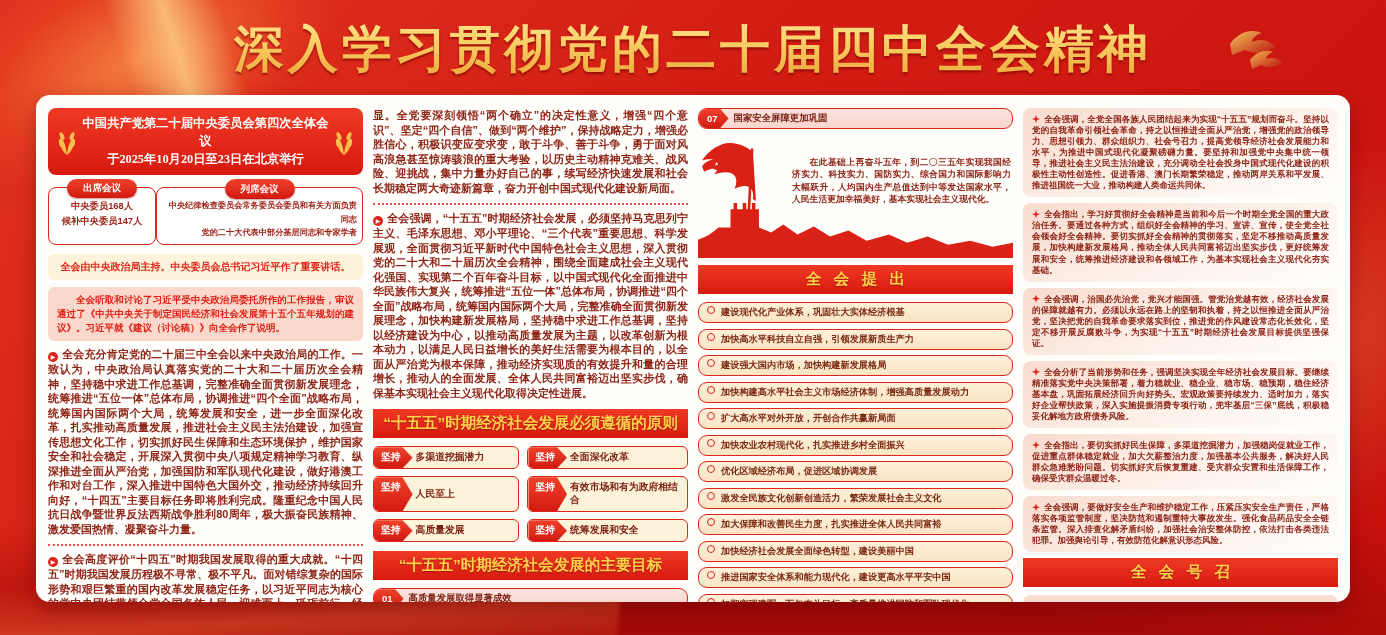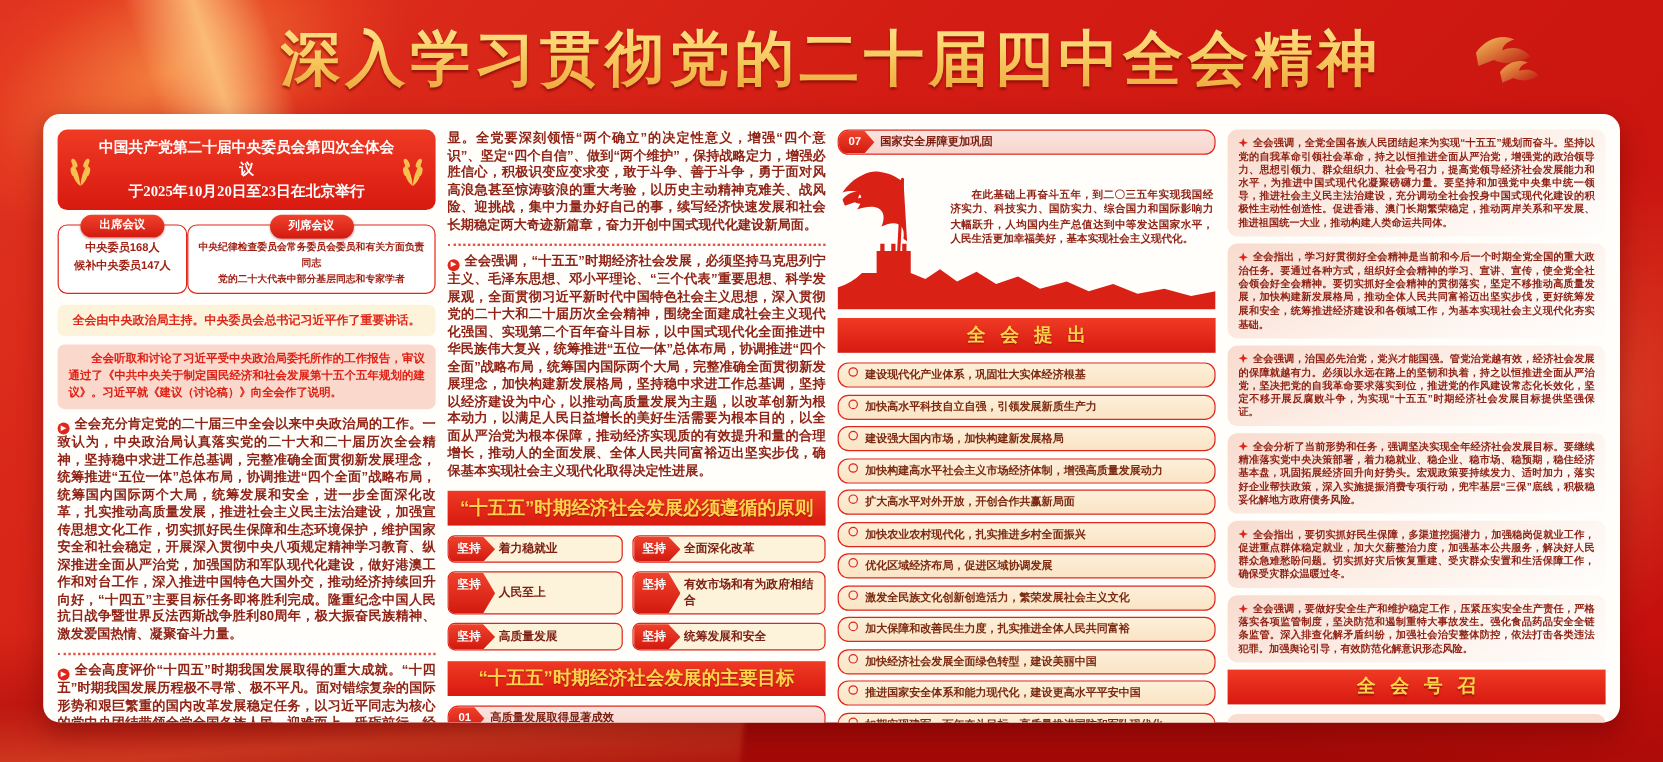--- a/index.html
+++ b/index.html
@@ -53,21 +53,21 @@
   
   .meeting-box{position:relative;background:linear-gradient(180deg,#ef3a24,#d81910);border-radius:8px;
     color:#fff;text-align:center;font-weight:700;font-size:12.3px;line-height:1.45;padding:7px 34px;font-family:Liberation Serif, serif;}
   .laurel{position:absolute;top:50%;transform:translateY(-50%);}
   .laurel-l{left:9px;}
   .laurel-r{right:9px;transform:translateY(-50%) scaleX(-1);}
   .attend-row{display:flex;gap:0;margin-top:12px;}
   .info-box{position:relative;border:1.4px solid #e0251b;border-radius:8px;background:#fff;
     padding:11px 5px 5px;text-align:center;color:#9c1f12;font-weight:700;}
   .info-box.attend{width:96px;flex:none;font-size:9.3px;line-height:1.55;}
-  .info-box.observe{flex:1;font-size:8.2px;line-height:1.6;}
+  .info-box.observe{flex:1;font-size:8.2px;line-height:1.6;text-align:right;}
   .pill{position:absolute;top:-9px;left:50%;transform:translateX(-50%);white-space:nowrap;
     background:linear-gradient(180deg,#f0422c,#d21a10);color:#fff;font-size:9.5px;font-weight:700;
     padding:2px 16px;border-radius:10px;box-shadow:0 1px 2px rgba(120,0,0,.4);}
   .host-box{margin-top:9px;background:#fdf3da;border-radius:6px;color:#e0251b;font-weight:800;
     font-size:10px;text-align:center;padding:6px 2px;white-space:nowrap;}
   .report-box{margin-top:7px;background:#fad8cb;border-radius:6px;color:#df2015;font-weight:700;
     font-size:9.5px;line-height:1.48;padding:6px 9px;text-align:justify;text-indent:2em;}
 
   
   .banner{background:linear-gradient(180deg,#ef3a24,#d81910);border-radius:0;text-align:center;
@@ -190,21 +190,21 @@
   <section class="col">
     <p class="para" style="margin-top:0;"><span>显。全党要深刻领悟“两个确立”的决定性意义，增强“四个意识”、坚定“四个自信”、做到“两个维护”，保持战略定力，增强必胜信心，积极识变应变求变，敢于斗争、善于斗争，勇于面对风高浪急甚至惊涛骇浪的重大考验，以历史主动精神克难关、战风险、迎挑战，集中力量办好自己的事，续写经济快速发展和社会长期稳定两大奇迹新篇章，奋力开创中国式现代化建设新局面。</span></p>
     <hr class="divider">
     <p class="para"><span class="bullet-circle"></span><span>全会强调，“十五五”时期经济社会发展，必须坚持马克思列宁主义、毛泽东思想、邓小平理论、“三个代表”重要思想、科学发展观，全面贯彻习近平新时代中国特色社会主义思想，深入贯彻党的二十大和二十届历次全会精神，围绕全面建成社会主义现代化强国、实现第二个百年奋斗目标，以中国式现代化全面推进中华民族伟大复兴，统筹推进“五位一体”总体布局，协调推进“四个全面”战略布局，统筹国内国际两个大局，完整准确全面贯彻新发展理念，加快构建新发展格局，坚持稳中求进工作总基调，坚持以经济建设为中心，以推动高质量发展为主题，以改革创新为根本动力，以满足人民日益增长的美好生活需要为根本目的，以全面从严治党为根本保障，推动经济实现质的有效提升和量的合理增长，推动人的全面发展、全体人民共同富裕迈出坚实步伐，确保基本实现社会主义现代化取得决定性进展。</span></p>
 
     <div class="banner">“十五五”时期经济社会发展必须遵循的原则</div>
 
     <div class="pgrid">
       <div class="pitem">
           <span class="keep">坚持</span>
-          <span class="ptext">着力稳就业</span>
+          <span class="ptext">多渠道挖掘潜力</span>
         </div>
       <div class="pitem">
           <span class="keep">坚持</span>
           <span class="ptext">全面深化改革</span>
         </div>
       <div class="pitem">
           <span class="keep">坚持</span>
           <span class="ptext">人民至上</span>
         </div>
       <div class="pitem">

